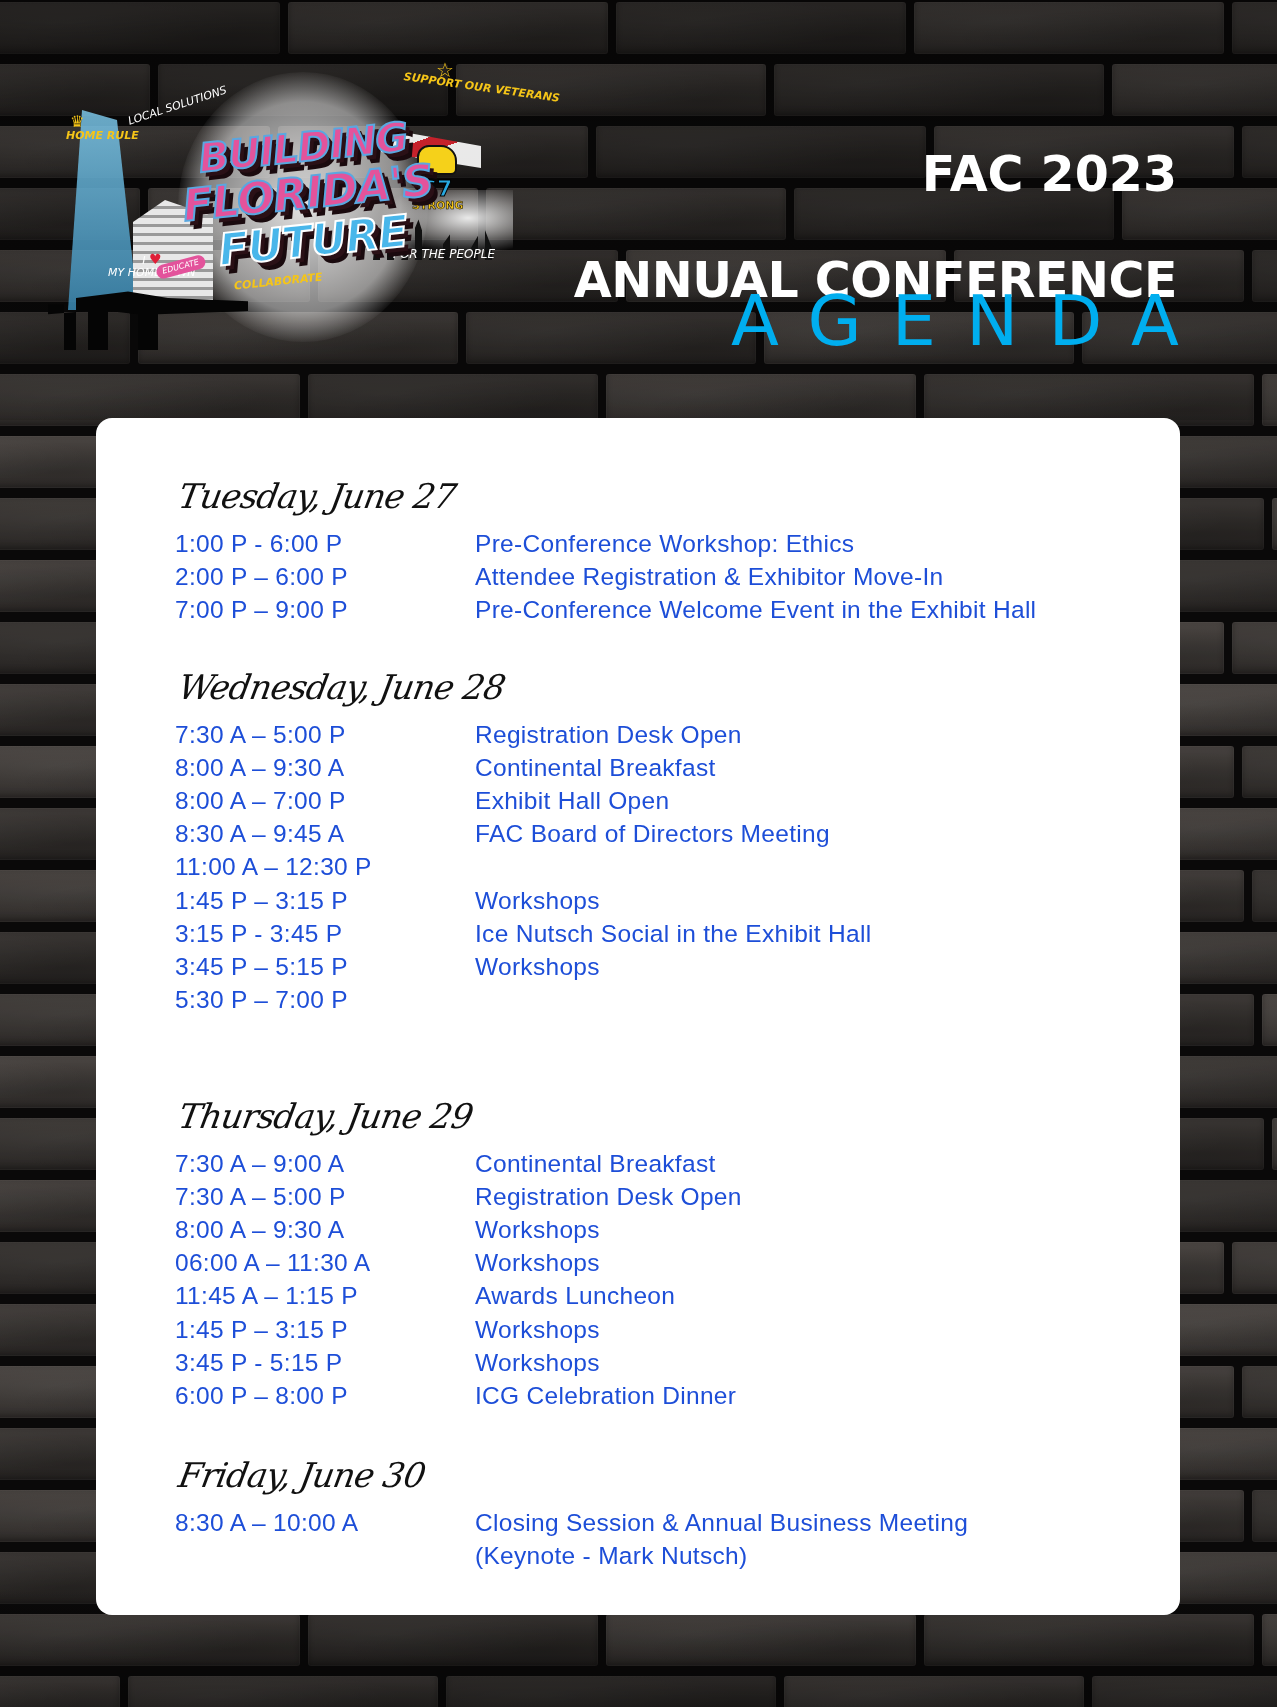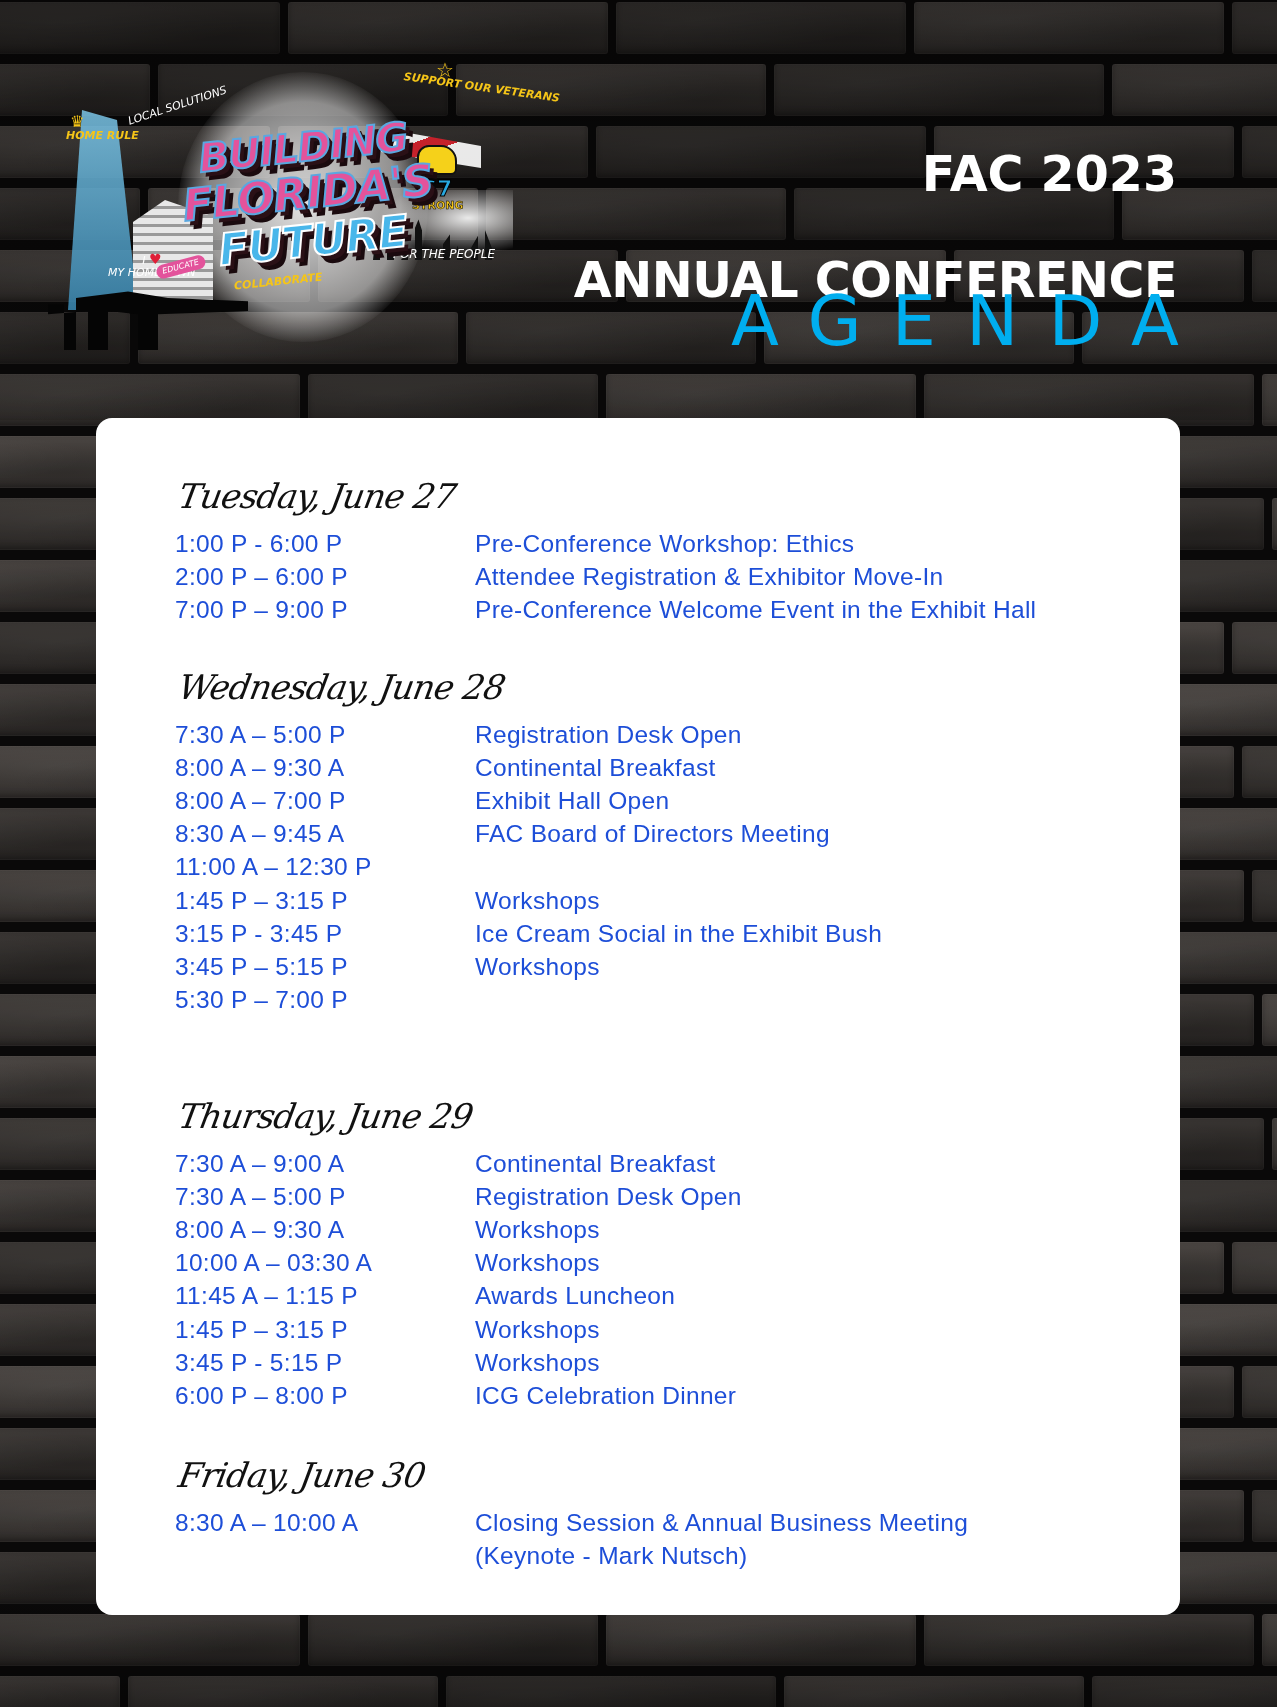--- a/index.html
+++ b/index.html
@@ -428,21 +428,21 @@
         </div>
       <div class="row">
           <span class="time">11:00 A – 12:30 P</span>
         </div>
       <div class="row">
           <span class="time">1:45 P – 3:15 P</span>
           <span class="desc">Workshops</span>
         </div>
       <div class="row">
           <span class="time">3:15 P - 3:45 P</span>
-          <span class="desc">Ice Cream Social in the Exhibit Bush</span>
+          <span class="desc">Ice Nutsch Social in the Exhibit Hall</span>
         </div>
       <div class="row">
           <span class="time">3:45 P – 5:15 P</span>
           <span class="desc">Workshops</span>
         </div>
       <div class="row">
           <span class="time">5:30 P – 7:00 P</span>
         </div>
     </div>
   </div>
@@ -456,21 +456,21 @@
         </div>
       <div class="row">
           <span class="time">7:30 A – 5:00 P</span>
           <span class="desc">Registration Desk Open</span>
         </div>
       <div class="row">
           <span class="time">8:00 A – 9:30 A</span>
           <span class="desc">Workshops</span>
         </div>
       <div class="row">
-          <span class="time">10:00 A – 03:30 A</span>
+          <span class="time">06:00 A – 11:30 A</span>
           <span class="desc">Workshops</span>
         </div>
       <div class="row">
           <span class="time">11:45 A – 1:15 P</span>
           <span class="desc">Awards Luncheon</span>
         </div>
       <div class="row">
           <span class="time">1:45 P – 3:15 P</span>
           <span class="desc">Workshops</span>
         </div>

